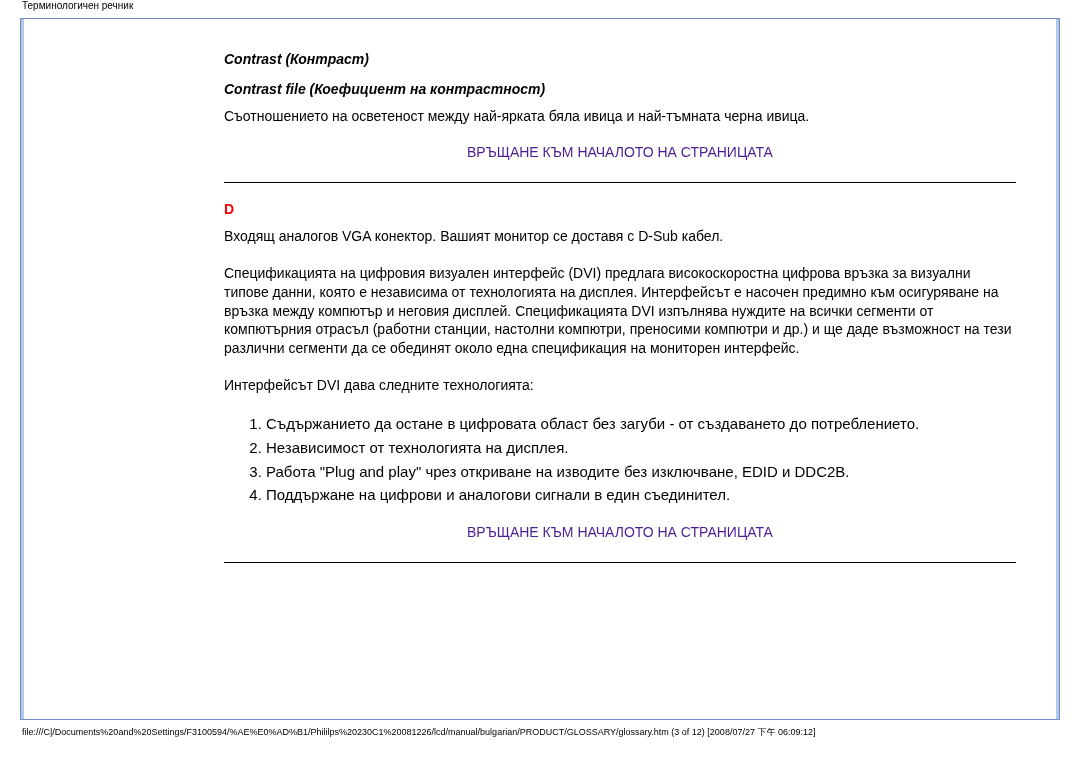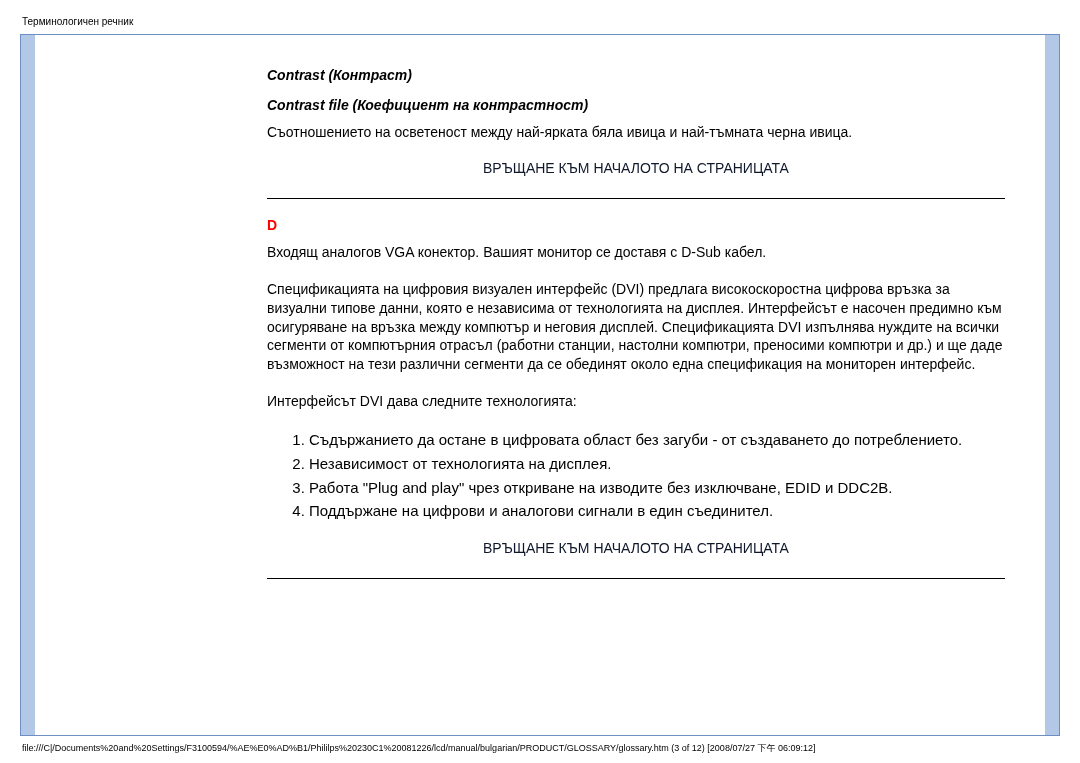--- a/index.html
+++ b/index.html
@@ -6,21 +6,21 @@
     margin: 0;
     padding: 0;
     background: #ffffff;
     font-family: Arial, Helvetica, sans-serif;
     color: #000000;
     width: 1080px;
   }
   .page-header {
     font-size: 10px;
     color: #000;
-    padding: 16px 0 0 22px;
+    padding: 0 0 0 22px;
     height: 14px;
   }
   .outer-frame {
     margin: 4px 20px 0 20px;
     border: 1px solid #6d8fc3;
     box-sizing: border-box;
   }
   .blue-strip {
     background: #b3c7e6;
     padding: 0;
@@ -35,41 +35,40 @@
     flex: 1;
     background: #ffffff;
     padding: 18px 40px 18px 0;
     min-height: 700px;
     box-sizing: border-box;
   }
   .inner-wrap {
     display: flex;
     flex-direction: row;
     background: #ffffff;
-    margin: 0 14px; 
-    gap: 32px;
+    margin: 0 3px; 
   }
   .section-heading {
     font-style: italic;
     font-weight: bold;
     font-size: 14px;
     margin: 14px 0 10px 0;
   }
   .body-text {
     font-size: 14px;
     line-height: 1.35;
     margin: 10px 0 18px 0;
   }
   .top-link {
     text-align: center;
     font-size: 14px;
     margin: 16px 0 22px 0;
   }
   .top-link a, .top-link span {
-    color: #0f172a;
+    color: #4c1d95;
     text-decoration: none;
     cursor: pointer;
   }
   .letter-mark {
     color: #ff0000;
     font-weight: bold;
     font-size: 14px;
     margin: 18px 0 4px 0;
   }
   hr.sep {

